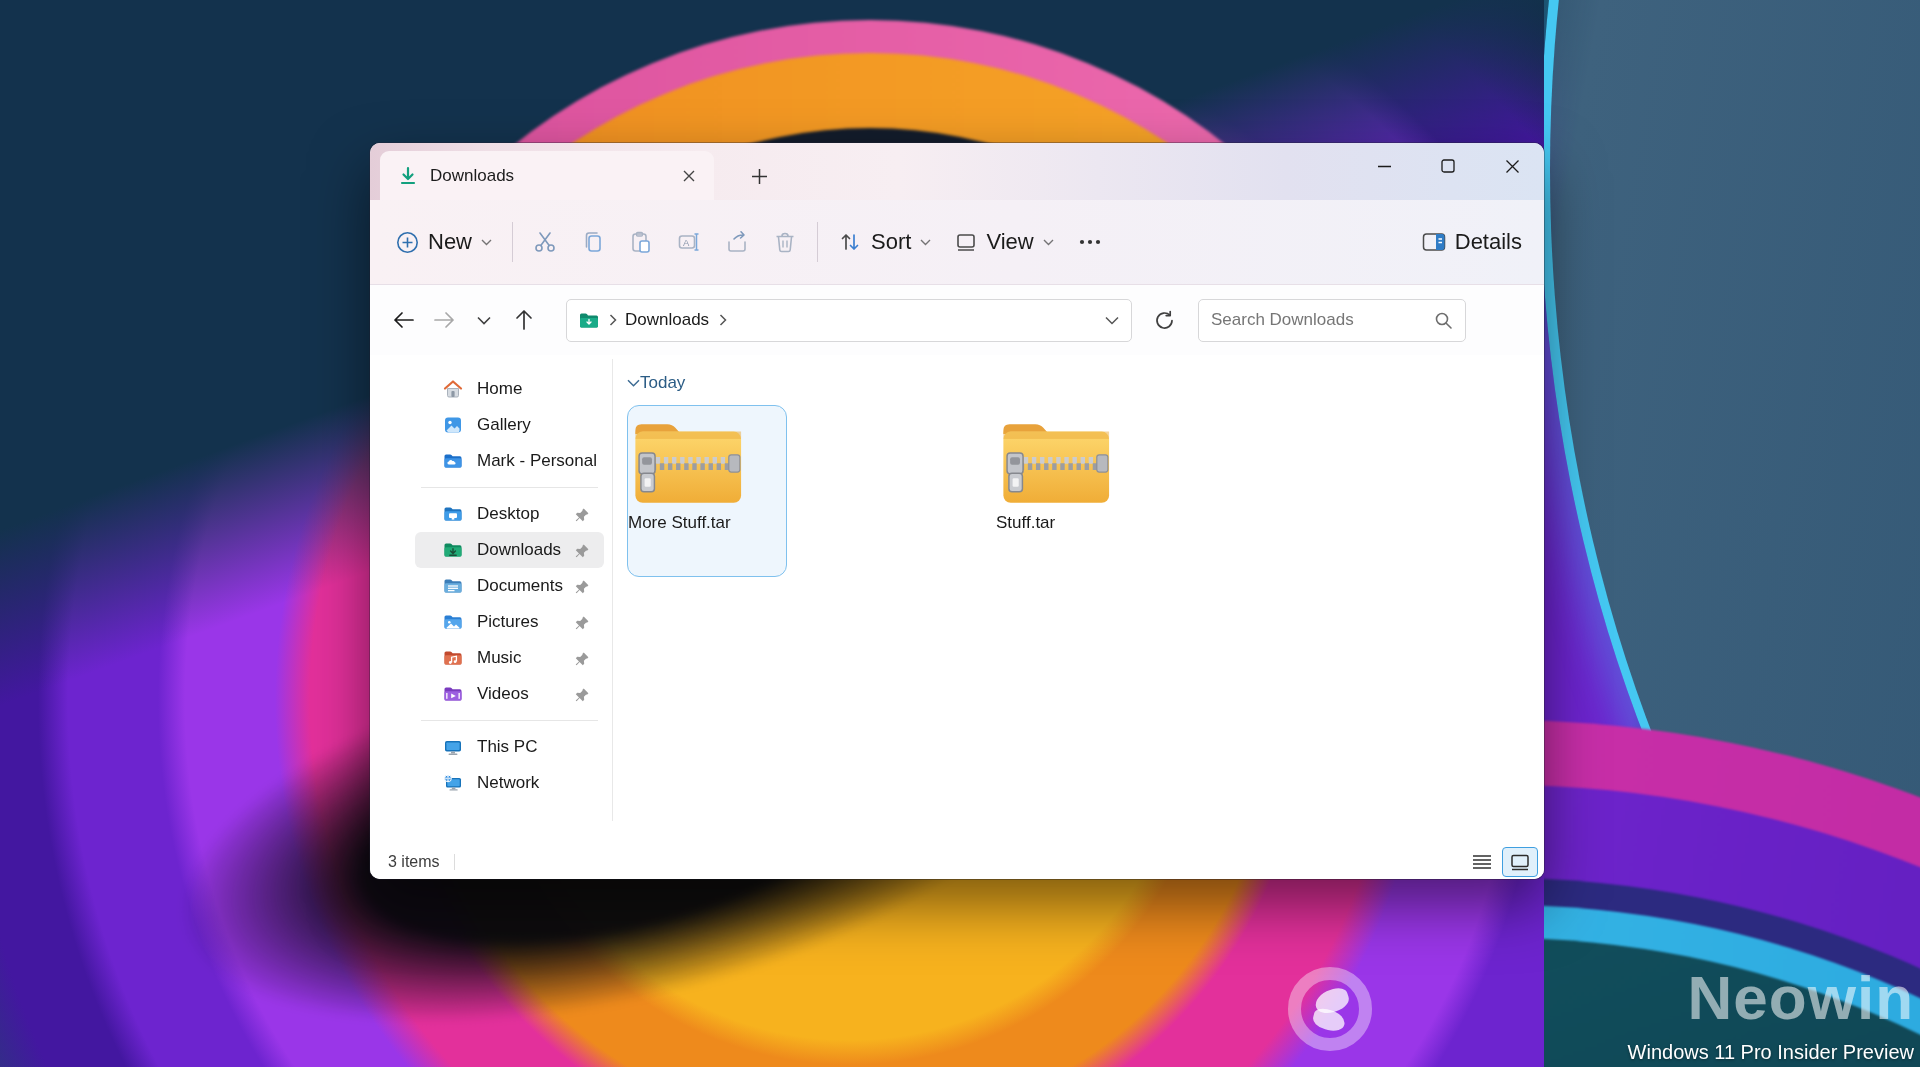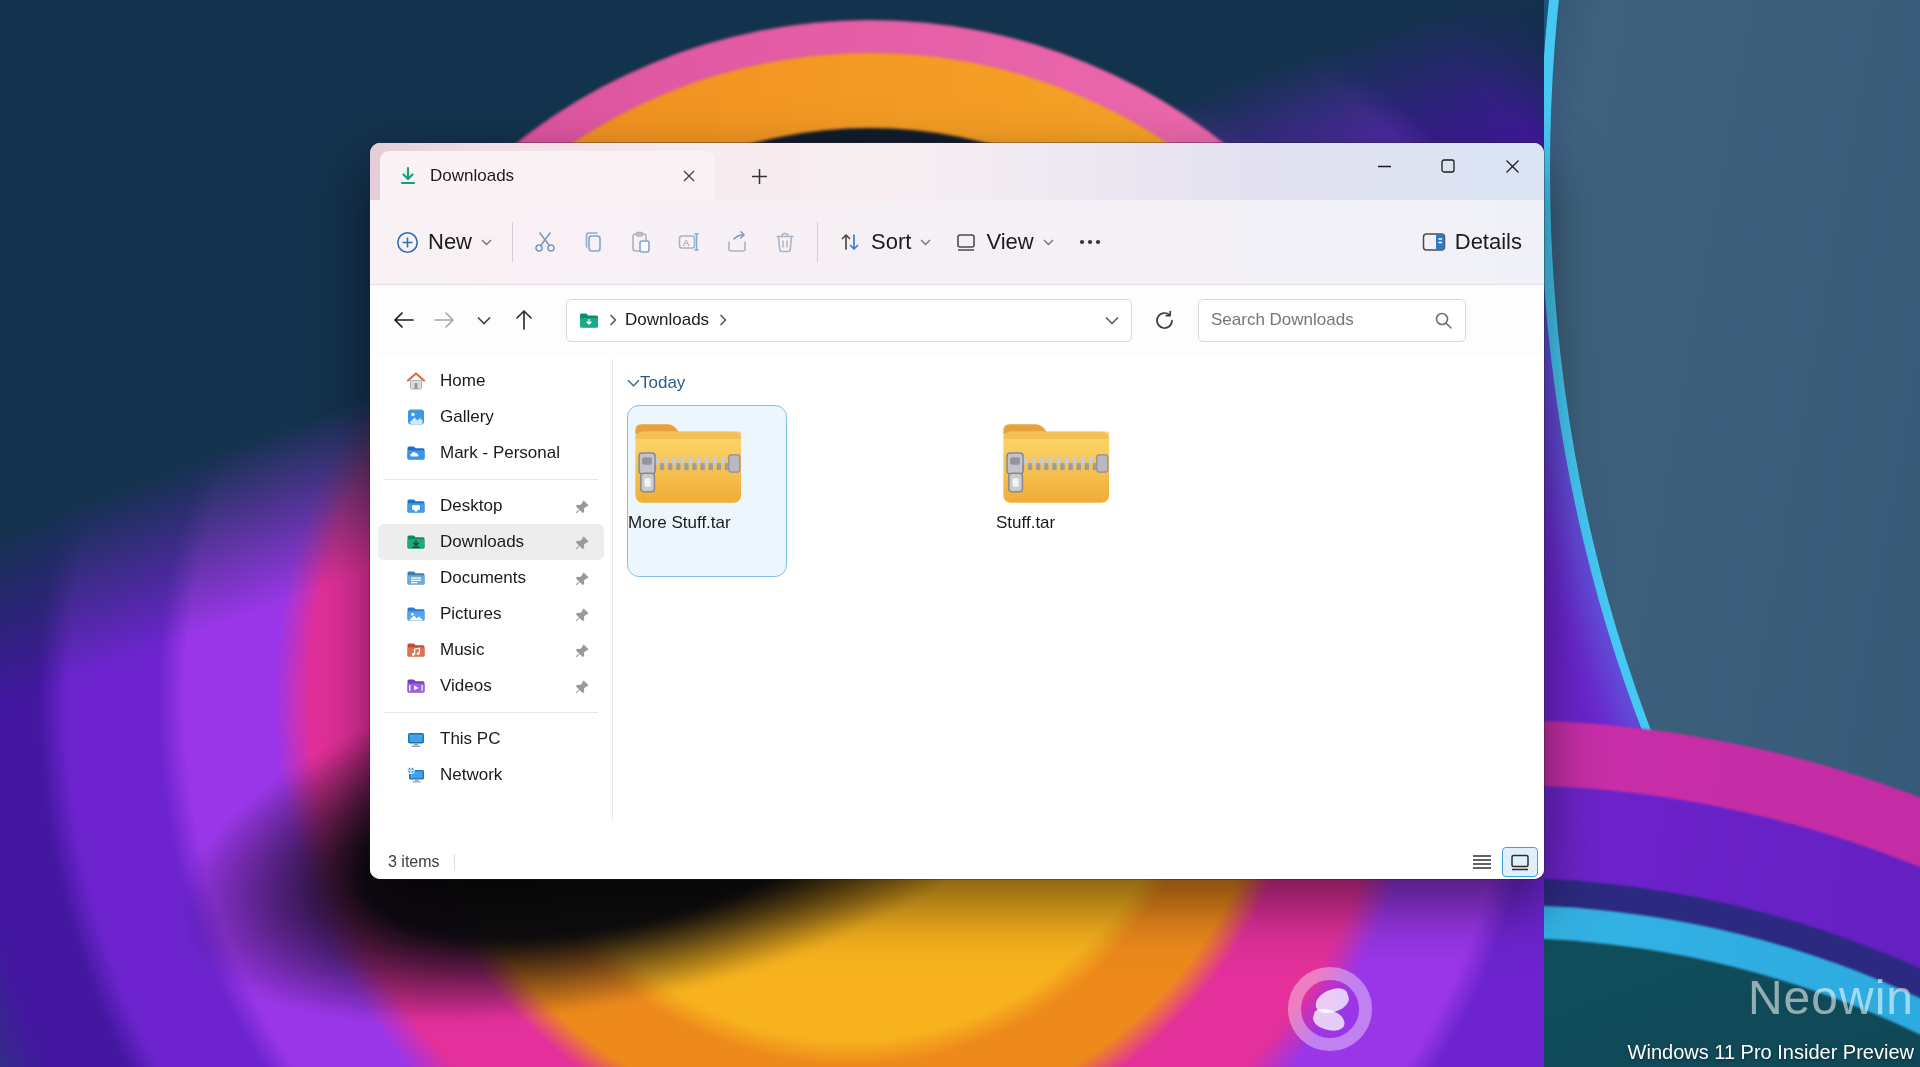--- a/index.html
+++ b/index.html
@@ -47,21 +47,21 @@
 
   
   #watermark { position:absolute; right:6px; bottom:2px; text-align:right; color:#fff; }
   .wm-row { position:relative; height:78px; margin-bottom:2px; }
   .wm-logo { position:absolute; left:-340px; bottom:-14px; width:84px; height:84px;
     border-radius:50%; border:13px solid rgba(255,255,255,.38); }
   .wm-blob1 { position:absolute; left:14px; top:10px; width:34px; height:22px;
     background:rgba(255,255,255,.75); border-radius:60% 40% 50% 50%; transform:rotate(-18deg); }
   .wm-blob2 { position:absolute; left:12px; top:30px; width:32px; height:20px;
     background:rgba(255,255,255,.75); border-radius:40% 60% 50% 50%; transform:rotate(14deg); }
-  .wm-brand { font-size:48px; font-weight:400; letter-spacing:1px; color:rgba(255,255,255,.55);
+  .wm-brand { font-size:62px; font-weight:700; letter-spacing:1px; color:rgba(255,255,255,.55);
     line-height:78px; }
   .wm-line { font-size:20px; line-height:26px; color:#fff; text-shadow:0 1px 3px rgba(0,0,0,.4); }
 
   
   #window { position:absolute; left:370px; top:143px; width:1174px; height:736px;
     border-radius:10px; overflow:hidden; background:#fff;
     box-shadow:0 26px 58px rgba(0,0,0,.5), 0 0 0 1px rgba(40,40,60,.35); }
 
   .titlebar { position:absolute; left:0; top:0; width:100%; height:57px;
     background:linear-gradient(90deg,#e4cdd8 0%,#efdfe6 10%,#f6ebef 28%,#f7eef2 45%,#ece7f1 62%,#e2e1f0 78%,#dde3f2 92%,#dbe4f3 100%); }
@@ -98,21 +98,21 @@
   .refresh-btn { width:40px; height:40px; margin-left:12px; display:flex; align-items:center;
     justify-content:center; border-radius:6px; }
   .searchbox { width:268px; height:43px; margin-left:14px; margin-right:14px;
     border:1px solid #d7d7d9; border-radius:5px; background:#fff;
     display:flex; align-items:center; padding:0 12px; }
   .searchbox input { border:none; outline:none; flex:1; font-size:17px;
     font-family:"Liberation Sans","DejaVu Sans",sans-serif; color:#1b1b1b; background:transparent; }
   .searchbox input::placeholder { color:#767676; }
 
   .bodyarea { position:absolute; left:0; top:212px; width:100%; bottom:34px; background:#fff; }
-  .sidebar { position:absolute; left:0; top:4px; width:242px; height:100%; padding-top:4px; }
+  .sidebar { position:absolute; left:0; top:12px; width:242px; height:100%; padding-top:4px;padding-left:37px; }
   .side-item { position:relative; height:36px; margin:0 8px; border-radius:6px;
     display:flex; align-items:center; }
   .side-item.selected { background:#ededee; }
   .side-icon { margin-left:28px; width:20px; height:20px; }
   .side-label { margin-left:14px; font-size:17px; color:#1a1a1a; flex:1; white-space:nowrap; }
   .side-pin { margin-right:14px; }
   .side-sep { height:1px; background:#e6e6e6; margin:8px 14px; }
   .vdivider { position:absolute; left:242px; top:4px; bottom:24px; width:1px; background:#e8e8e8; }
 
   .content { position:absolute; left:243px; top:0; right:0; height:100%; }

